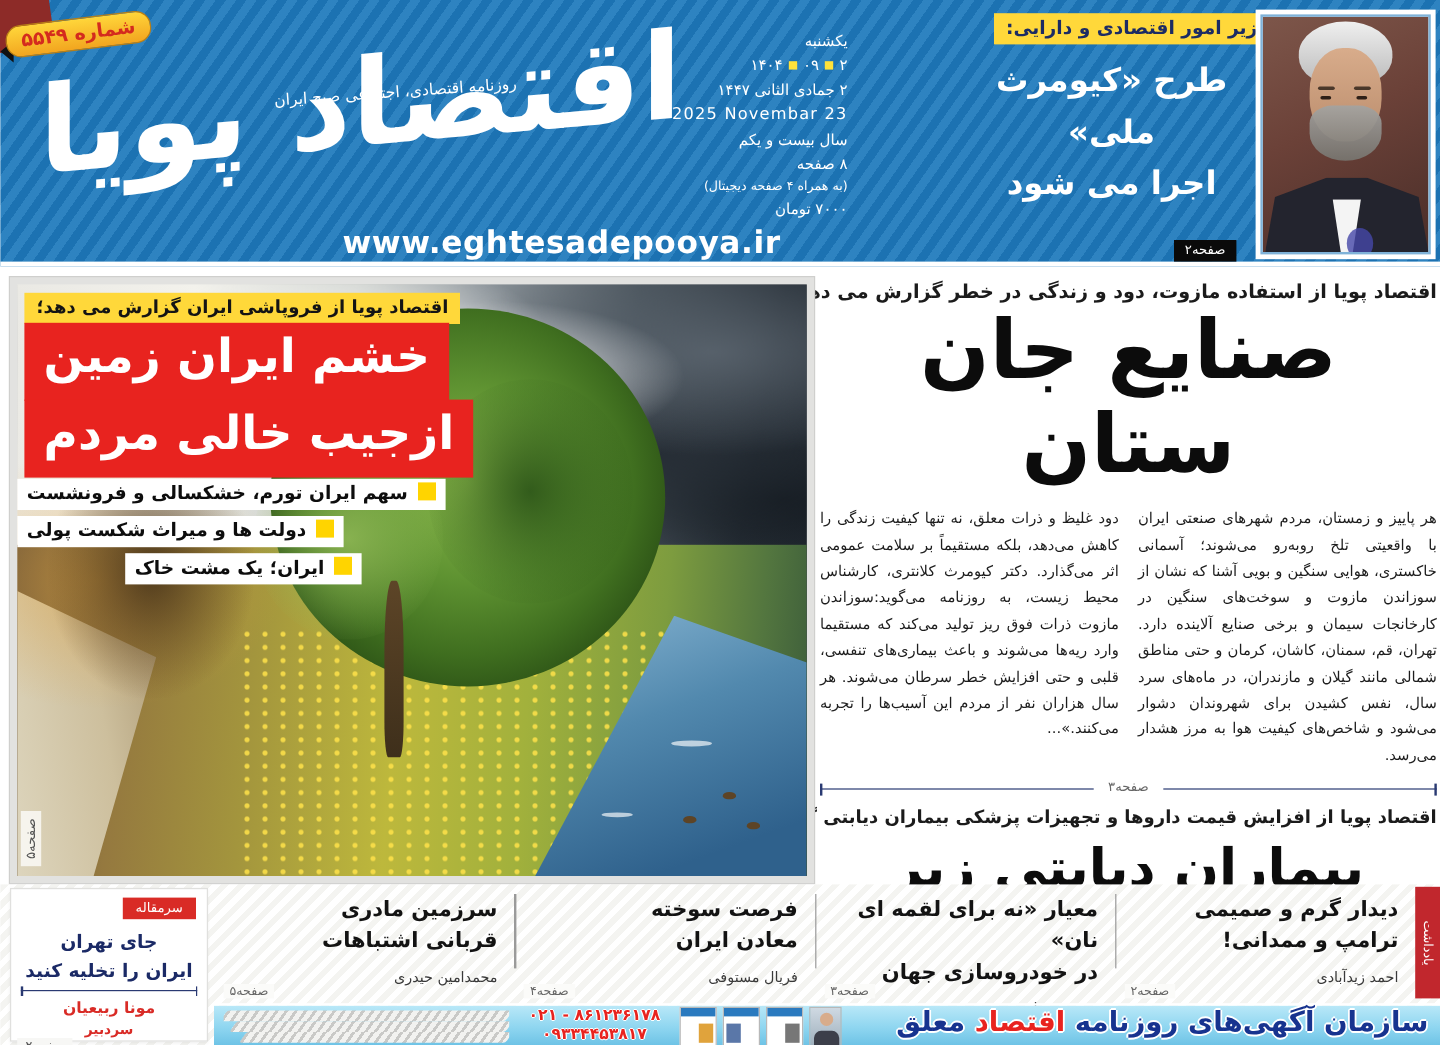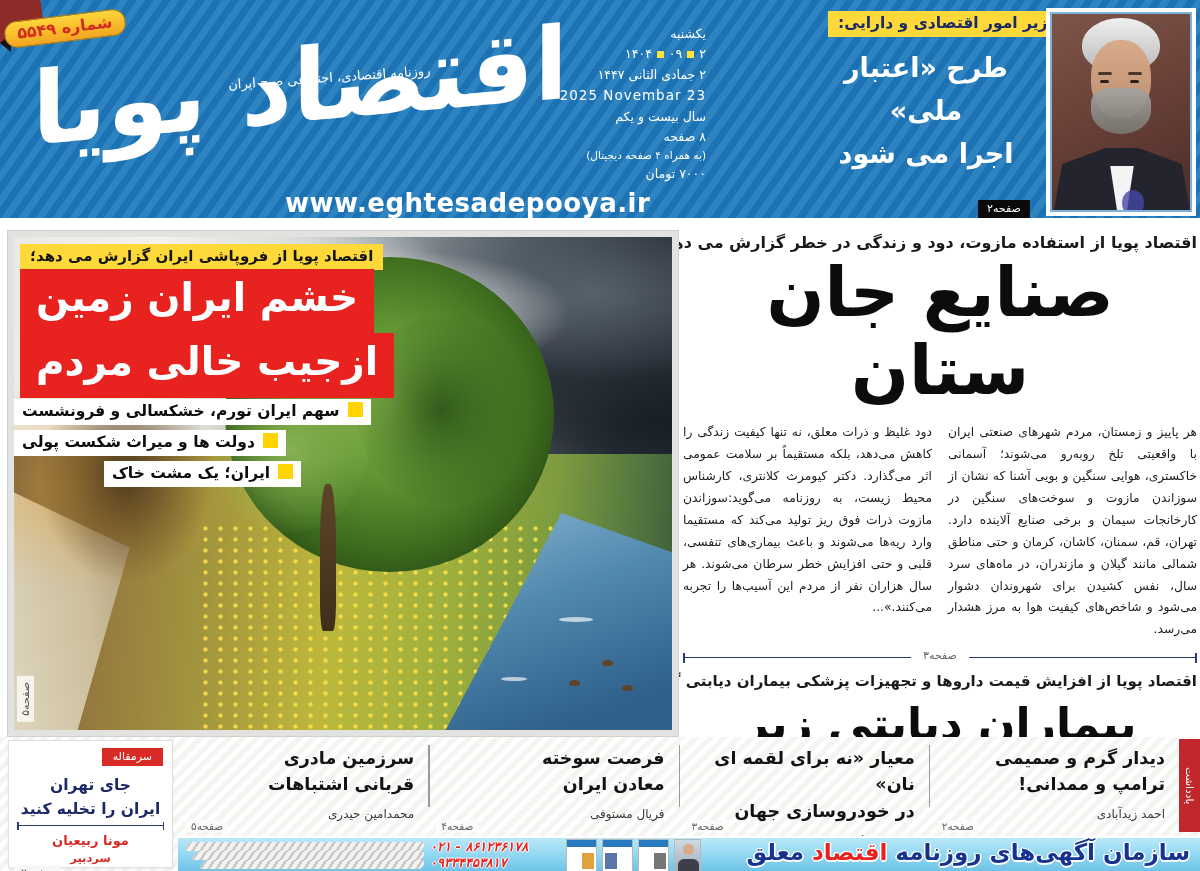--- a/index.html
+++ b/index.html
@@ -134,21 +134,21 @@
   .brief .ba { margin-top:9px; font-size:12px; color:#3a3a3a; text-align:right; padding-left:30px; }
   .brief .bp { position:absolute; left:8px; bottom:4px; font-size:10.5px; color:#666; background:#fbfbf9; padding:0 5px; }
   .brief.divided::after { content:""; position:absolute; left:0; top:8px; height:62px; width:1.6px; background:#9a9a9a; }
 
   
   .banner { left:178px; top:836px; width:1022px; height:35px;
     background:linear-gradient(#b9e8f8 0%,#8fd6f0 55%,#6ec3e6 100%); border-top:2px solid #ffffff; }
   .banner-text { position:absolute; right:10px; top:1px; font-size:23px; font-weight:900; white-space:nowrap; color:#17338f;
     text-shadow:-1.5px 0 #fff, 1.5px 0 #fff, 0 -1.5px #fff, 0 1.5px #fff, -1px -1px #fff, 1px 1px #fff; letter-spacing:-.5px; }
   .banner-text .brandred { color:#e8231f;text-align:center; }
-  .phones { position:absolute; left:252px; top:1px; width:130px; text-align:left; direction:ltr; color:#e8231f; font-weight:bold; font-style:italic; font-size:13px; line-height:1.25;
+  .phones { position:absolute; left:252px; top:1px; width:130px; text-align:center; direction:ltr; color:#e8231f; font-weight:bold; font-size:13px; line-height:1.25;
     text-shadow:-1px 0 #fff, 1px 0 #fff, 0 -1px #fff, 0 1px #fff; }
   .thumbs { position:absolute; left:388px; top:1px; display:flex; gap:5px; direction:ltr; }
   .thumb { width:31px; height:33px; background:#ffffff; border:1px solid #b8b8b8; position:relative; overflow:hidden; }
   .thumb .tb { position:absolute; top:0; left:0; right:0; height:7px; background:#2a7abf; }
   .thumb .tp { position:absolute; bottom:2px; width:12px; height:16px; }
   .tp.c1 { right:2px; background:#e0a33c; } .tp.c2 { left:2px; background:#5a77a8; } .tp.c3 { right:2px; background:#777; }
   .banner-man { width:27px; height:33px; background:linear-gradient(#cfd9e2,#9fb0bd); border:1px solid #b8b8b8; position:relative; overflow:hidden; }
   .banner-man::before { content:""; position:absolute; top:4px; left:8px; width:11px; height:11px; background:#d8ac8b; border-radius:50%; }
   .banner-man::after { content:""; position:absolute; bottom:0; left:3px; width:21px; height:12px; background:#3c3f4a; border-radius:6px 6px 0 0; }
   .stack { position:absolute; left:8px; top:2px; width:238px; height:30px; overflow:hidden; }
@@ -181,21 +181,21 @@
       <div>۲ جمادی الثانی ۱۴۴۷</div>
       <div class="greg">2025 Novembar 23</div>
       <div>سال بیست و یکم</div>
       <div>۸ صفحه</div>
       <div class="digital">(به همراه ۴ صفحه دیجیتال)</div>
       <div>۷۰۰۰ تومان</div>
     </div>
 
     <div class="abs min-kicker">وزیر امور اقتصادی و دارایی:</div>
     <div class="abs min-headline">
-      <div>طرح «اعتبار ملی»</div>
+      <div>طرح «کیومرث ملی»</div>
       <div>اجرا می شود</div>
     </div>
     <div class="abs min-page">صفحه۲</div>
 
     <div class="abs portrait-frame">
       <div class="portrait-inner">
         <div class="p-hair"></div>
         <div class="p-face"></div>
         <div class="p-brow" style="top:58px;left:46px;"></div>
         <div class="p-brow" style="top:58px;left:76px;"></div>

